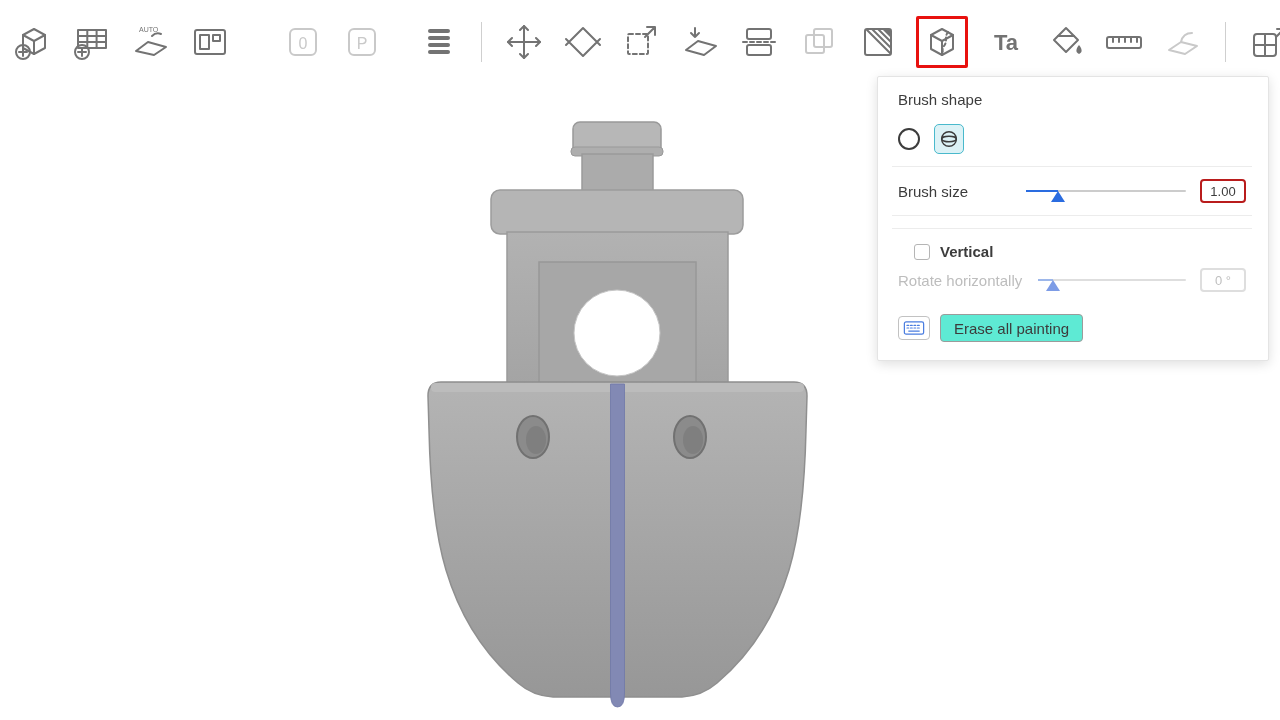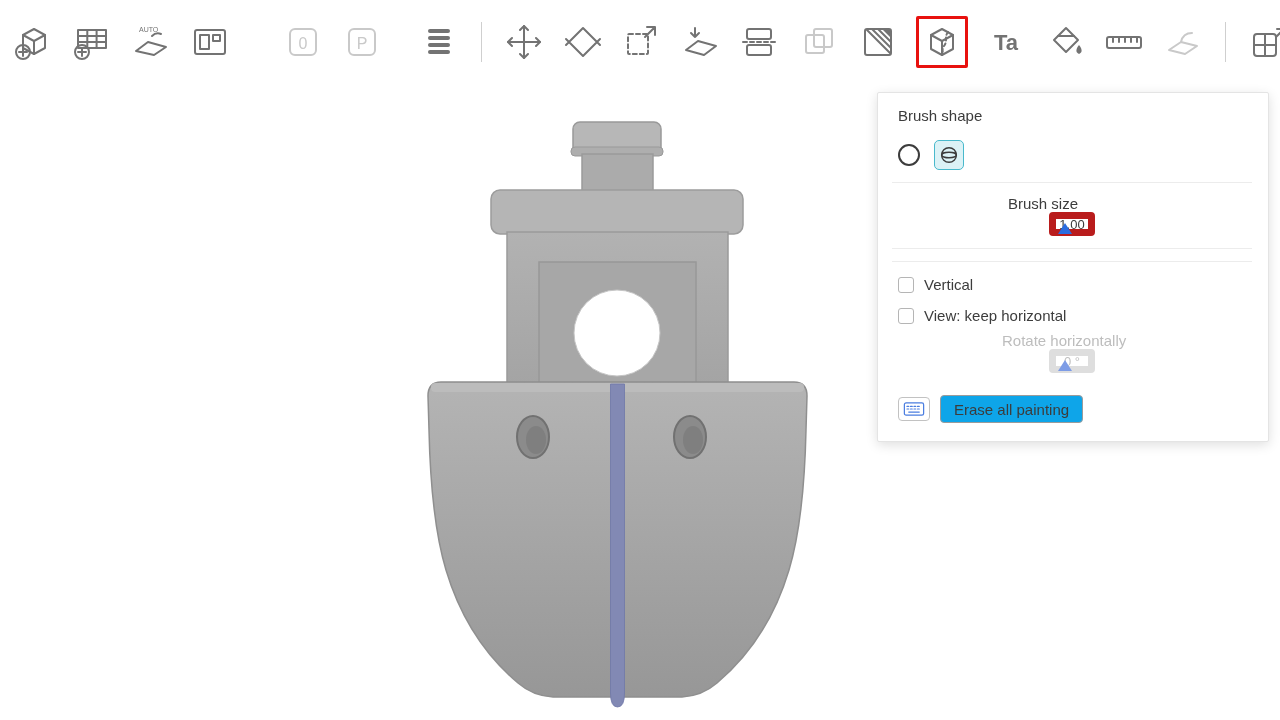--- a/index.html
+++ b/index.html
@@ -31,21 +31,21 @@
   }
   .sep{width:1px;height:40px;background:#cfcfcf;flex:0 0 auto;margin:0 6px;}
   .gap-lg{margin-left:34px;}
   .gap-md{margin-left:18px;}
 
   
   .viewport{position:absolute;inset:0;z-index:0;}
 
   
   .panel{
-    position:absolute;left:877px;top:92px;width:392px;
+    position:absolute;left:877px;top:76px;width:392px;
     background:#fff;border:1px solid #e4e4e4;border-radius:2px;
     box-shadow:0 3px 12px rgba(0,0,0,.13);
     padding:14px 22px 18px 20px;box-sizing:border-box;z-index:4;
     font-size:15px;
   }
   .p-label{color:#3c3c3c;}
   .row{display:flex;align-items:center;}
   .divider{height:1px;background:#ececec;margin:12px -6px;}
   .shape-row{margin-top:16px;gap:14px;}
   .shape-circle{
@@ -53,59 +53,59 @@
     border:2px solid #3c3c3c;background:#fff;cursor:pointer;box-sizing:border-box;
   }
   .shape-sphere{
     width:30px;height:30px;border-radius:5px;box-sizing:border-box;
     border:1px solid #49b9cc;background:#dcf2f6;
     display:flex;align-items:center;justify-content:center;cursor:pointer;
   }
   .shape-sphere svg{width:22px;height:22px;}
   .shape-sphere svg *{stroke:#3c3c3c;stroke-width:1.6;fill:none;}
 
-  .slider-row{margin:2px 0;flex-direction:column;}
+  .slider-row{margin:2px 0;}
   .slider-row .p-label{width:128px;flex:0 0 auto;}
   .slider{position:relative;flex:1;height:22px;margin-right:14px;cursor:pointer;}
   .slider .track{position:absolute;left:0;right:0;top:10px;height:2px;background:#cccccc;border-radius:1px;}
   .slider .fill{position:absolute;left:0;top:10px;height:2px;background:#2a6ce0;width:var(--pos,0%);}
   .slider .thumb{
     position:absolute;top:11px;left:var(--pos,0%);
     width:0;height:0;transform:translateX(-7px);
     border-left:7px solid transparent;border-right:7px solid transparent;
     border-bottom:11px solid #2a6ce0;
   }
   .slider.disabled .track{background:#dedede;}
   .slider.disabled .fill{background:#9db7ea;}
   .slider.disabled .thumb{border-bottom-color:#7d9ce6;}
   .valbox{
     width:46px;height:24px;flex:0 0 auto;box-sizing:border-box;
-    border:7px solid #b91c1c;border-radius:4px;background:#fff;
+    border:2px solid #b91c1c;border-radius:4px;background:#fff;
     display:flex;align-items:center;justify-content:center;
     font-size:13px;color:#3c3c3c;cursor:text;
   }
   .valbox.disabled{color:#c0c0c0;border-color:#dedede;cursor:default;}
 
-  .check-row{margin:14px 0 0 0;cursor:pointer;}
+  .check-row{margin:14px 0 0 16px;cursor:pointer;font-weight:bold;}
   .checkbox{
     width:16px;height:16px;border:1px solid #b5b5b5;border-radius:3px;
     background:#fff;margin-right:10px;flex:0 0 auto;box-sizing:border-box;
   }
   .rotate-row{margin-top:8px;}
   .rotate-row .p-label{width:140px;flex:0 0 auto;color:#bdbdbd;}
 
   .bottom-row{margin-top:22px;gap:10px;}
   .kbd-btn{
     width:32px;height:24px;border:1px solid #c2c2c2;border-radius:4px;background:#fff;
     display:flex;align-items:center;justify-content:center;cursor:pointer;padding:0;
   }
   .kbd-btn svg{width:22px;height:14px;}
   .kbd-btn svg *{stroke:#4a7de0;stroke-width:1.4;fill:none;stroke-linecap:round;}
   .erase-btn{
-    height:28px;padding:0 13px;border:1px solid #9b9b9b;border-radius:4px;background:#0ea5e9;
+    height:28px;padding:0 13px;border:1px solid #9b9b9b;border-radius:4px;background:#5eead4;
     font-size:15px;color:#3c3c3c;font-family:"Liberation Sans",sans-serif;cursor:pointer;
   }
 </style>
 </head>
 <body>
 
 <div class="viewport">
   <svg width="1280" height="720" viewBox="0 0 1280 720">
     <defs>
       <linearGradient id="hullGrad" x1="0" y1="0" x2="0" y2="1">
@@ -342,24 +342,20 @@
   <div class="divider"></div>
 
 
   <div class="divider"></div>
 
   <div class="row check-row">
     <div class="checkbox"></div>
     <span class="p-label">Vertical</span>
   </div>
 
-  <div class="row check-row">
-    <div class="checkbox"></div>
-    <span class="p-label">View: keep horizontal</span>
-  </div>
 
   <div class="row slider-row rotate-row">
     <span class="p-label">Rotate horizontally</span>
     <div class="slider disabled" style="--pos: 10%;">
       <div class="track"></div>
         <div class="fill"></div>
         <div class="thumb"></div>
     </div>
     <div class="valbox disabled">0 °</div>
   </div>

